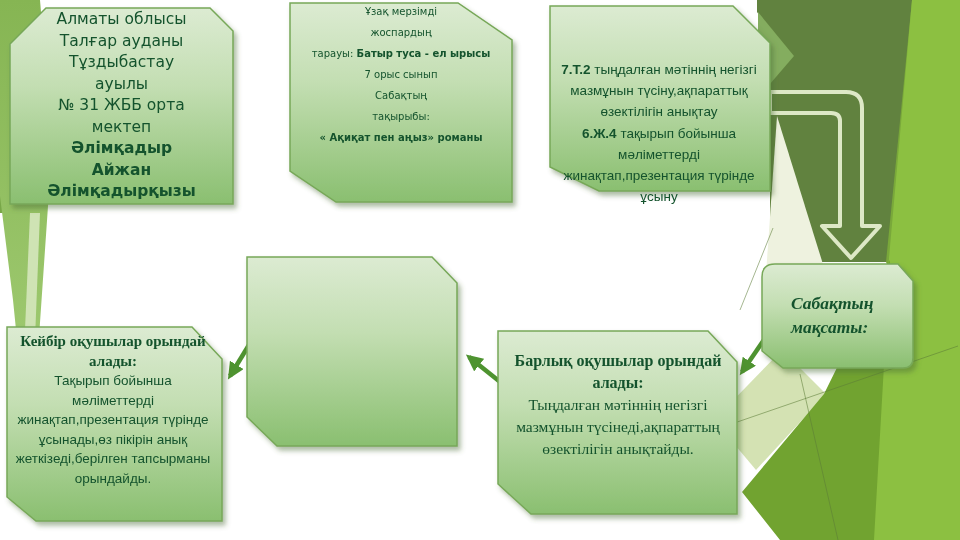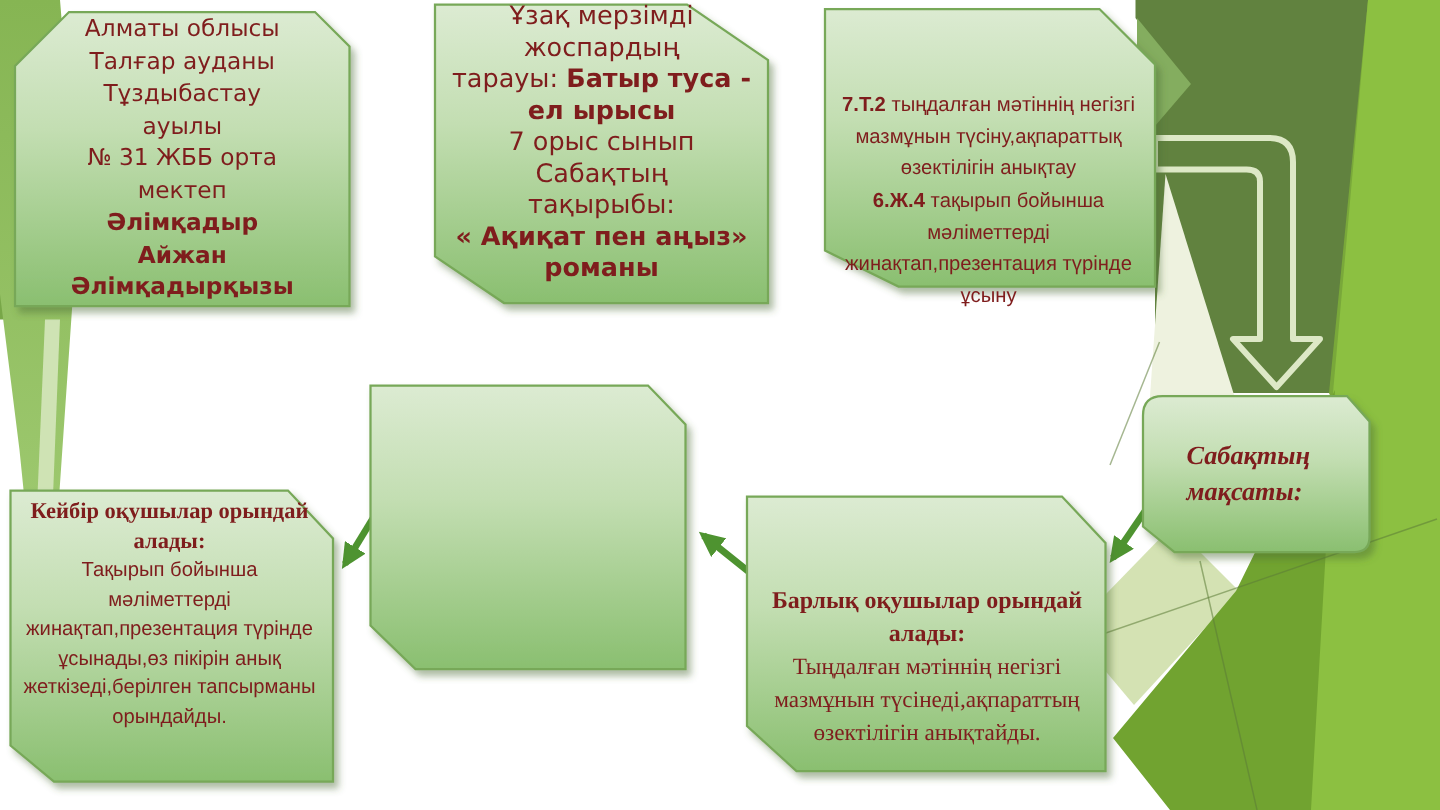--- a/index.html
+++ b/index.html
@@ -1,34 +1,34 @@
 <!DOCTYPE html>
 <html><head>
 <meta charset="utf-8">
 <style>
   html,body{margin:0;padding:0;background:#ffffff;}
   #slide{position:relative;width:960px;height:540px;overflow:hidden;background:#ffffff;
          font-family:"DejaVu Sans",sans-serif;}
   #slide svg{position:absolute;left:0;top:0;}
-  .txt{position:absolute;color:#7f1d1d;text-align:center;white-space:pre-line;z-index:3;}
+  .txt{position:absolute;color:#14532d;text-align:center;white-space:pre-line;z-index:3;}
   .sans{font-family:"DejaVu Sans",sans-serif;}
   .lsans{font-family:"Liberation Sans",sans-serif;margin-top:48px;}
   .serif{font-family:"Liberation Serif",serif;}
   .bi{font-weight:bold;}
   .b{font-weight:bold;}
   
   .t-school{left:10px;top:9px;width:223px;font-size:15.5px;line-height:21.5px;}
-  .t-plan{left:292px;top:1px;width:218px;font-size:17px;line-height:21px;}
+  .t-plan{left:292px;top:1px;width:218px;font-size:10px;line-height:21px;}
   .t-obj{left:552px;top:11px;width:214px;font-size:13.5px;line-height:21.2px;}
   .t-goal{left:791px;top:291px;width:130px;font-size:17.5px;line-height:24px;
           text-align:left;font-family:"Liberation Serif",serif;font-weight:bold;font-style:italic;}
   .t-most{left:253px;top:261px;width:196px;font-size:15.5px;line-height:20.8px;}
   .t-some{left:14px;top:332px;width:198px;font-size:15px;line-height:19.5px;}
   .t-some .body{font-size:13.5px;line-height:18.4px;}
-  .t-all{left:514px;top:350px;width:208px;font-size:16px;line-height:22px;margin-top:40px;}
+  .t-all{left:514px;top:350px;width:208px;font-size:16px;line-height:22px;}
   .t-all .body{font-size:15.5px;}
 </style>
 </head>
 <body>
 
 <div id="slide">
 
   <svg width="960" height="540" viewBox="0 0 960 540">
     <defs>
       <linearGradient id="boxGrad" x1="0" y1="0" x2="0" y2="1">

